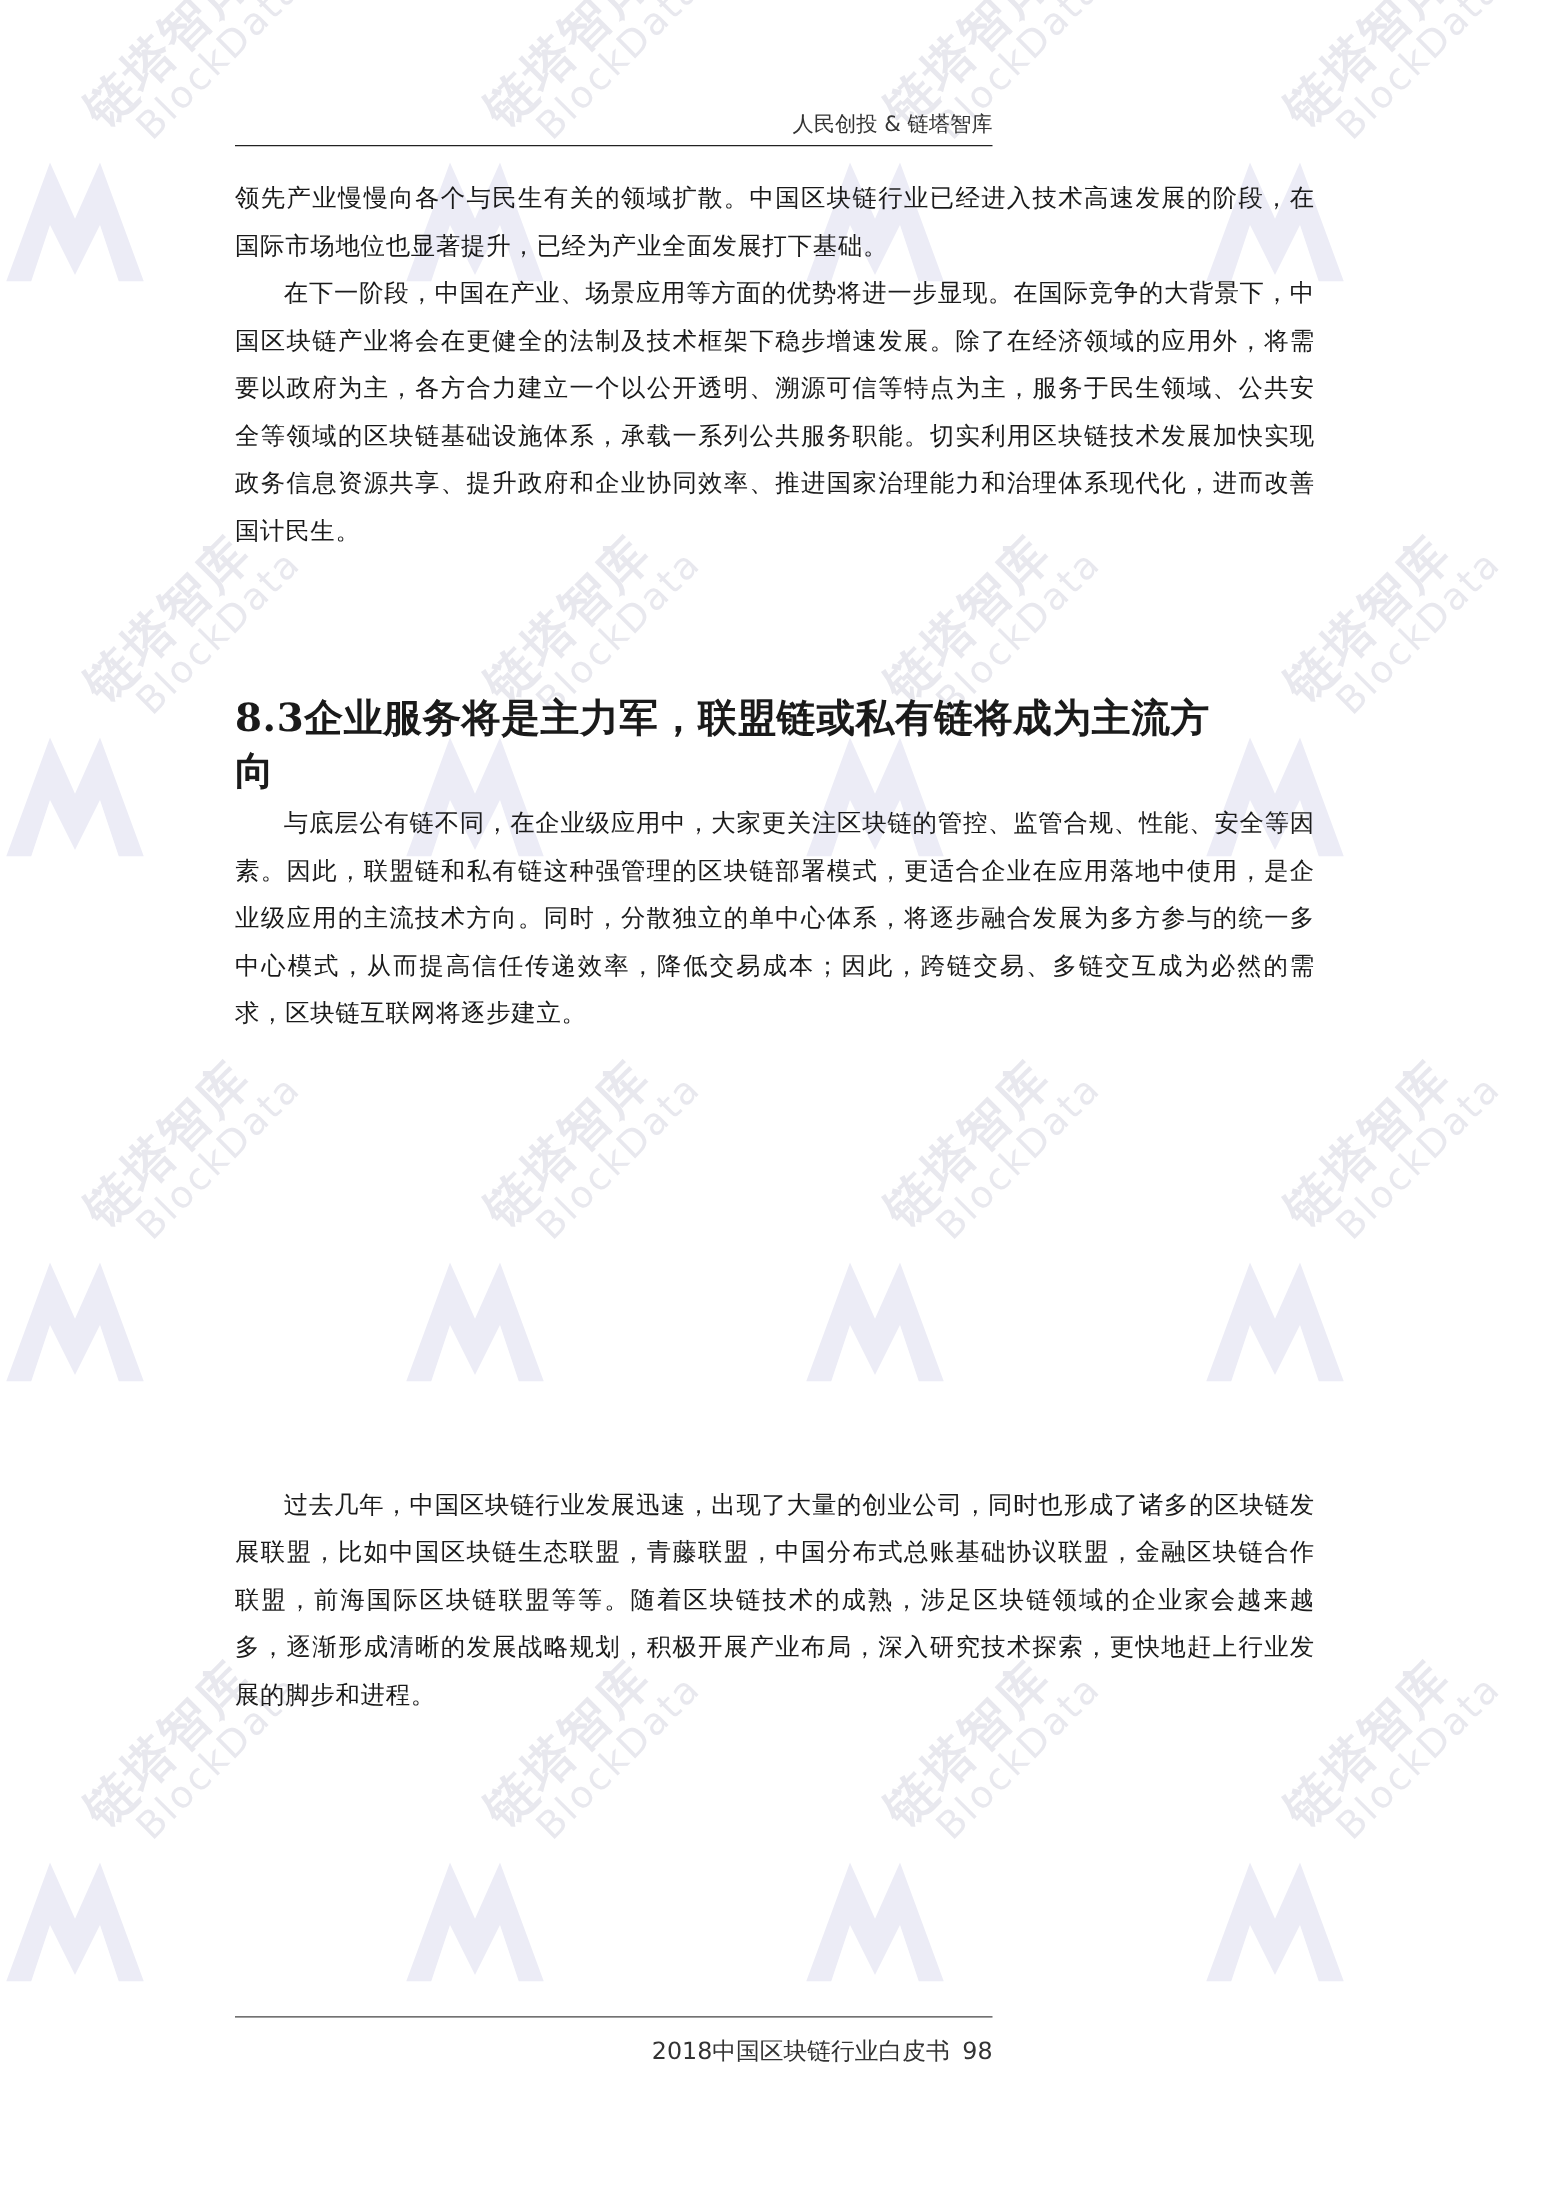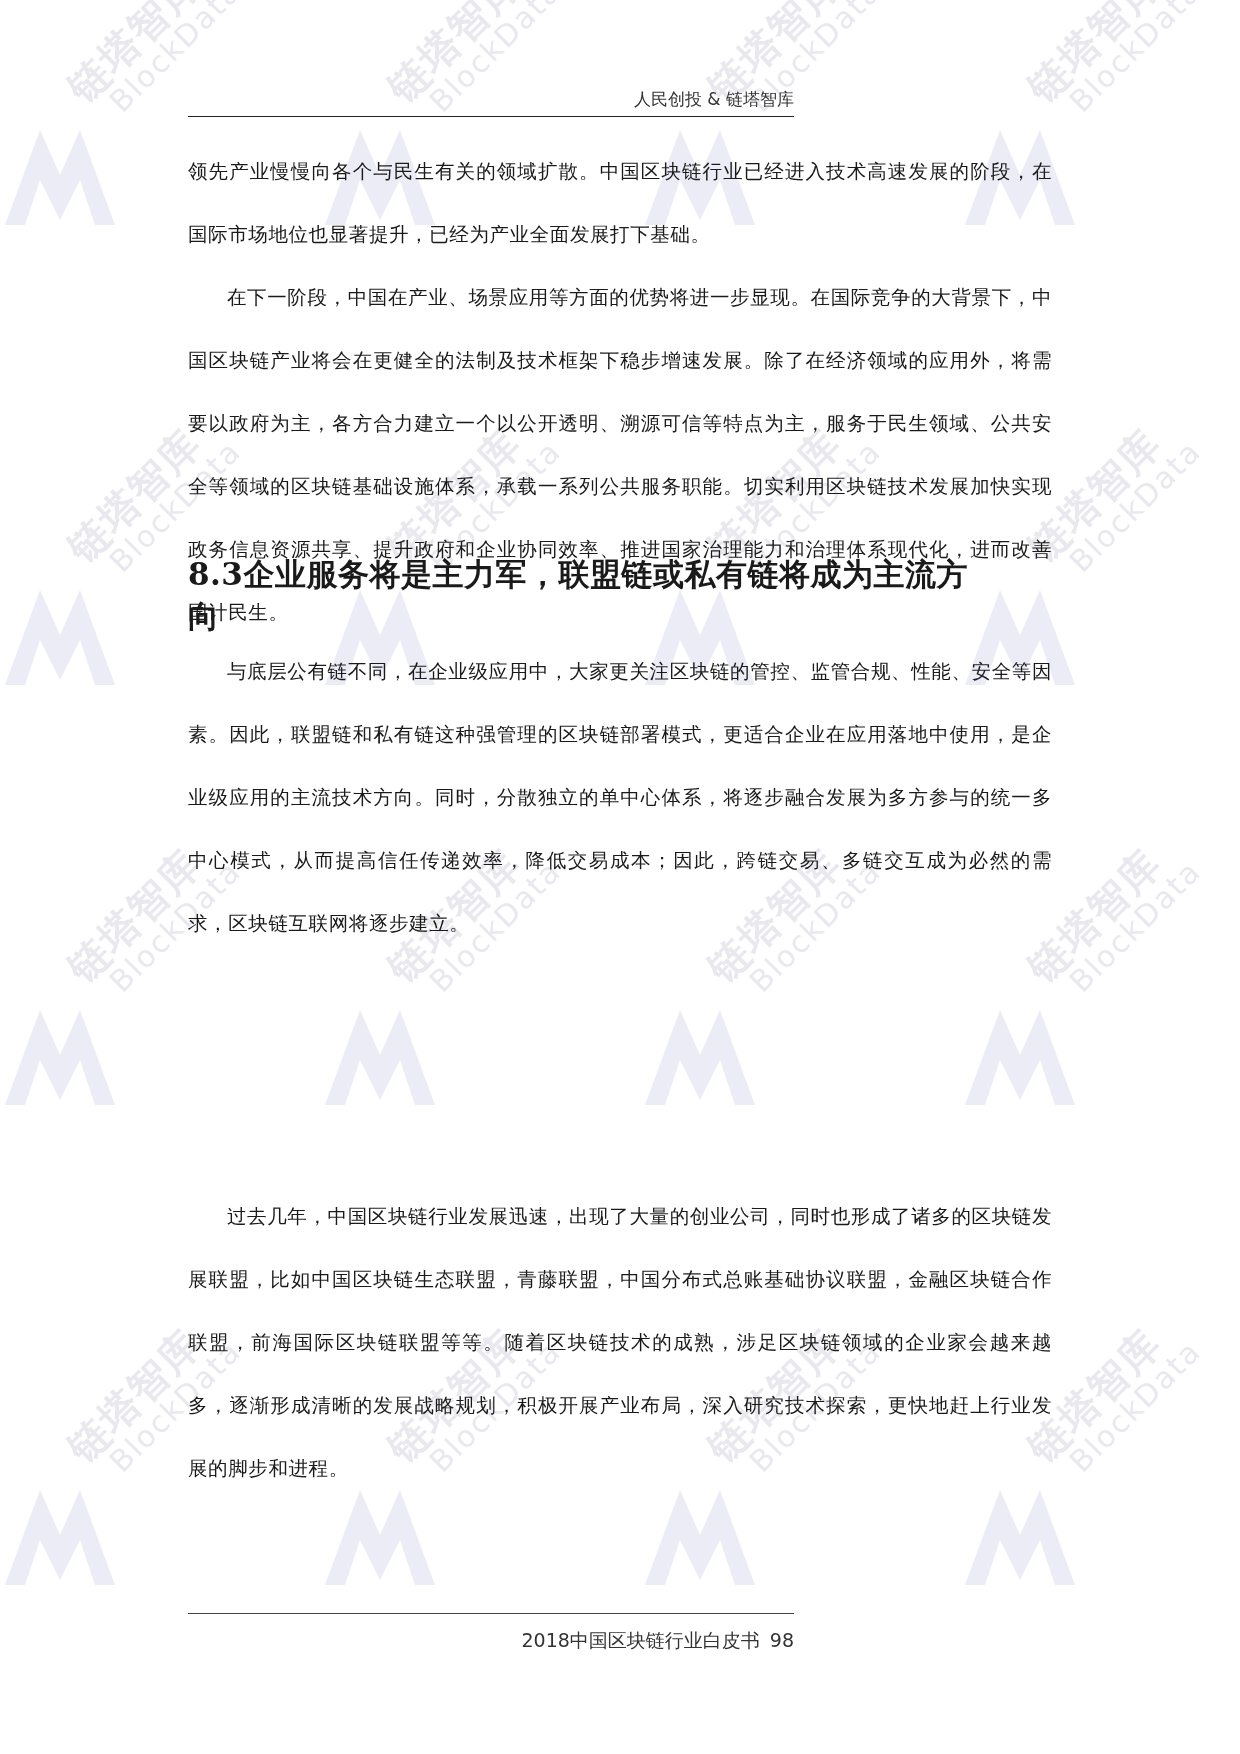--- a/index.html
+++ b/index.html
@@ -30,21 +30,21 @@
   .header-rule { position: absolute; left: 188px; right: 188px; top: 116px; height: 0; border-top: 1.5px solid #222; }
   .footer-rule { position: absolute; left: 188px; right: 188px; top: 1613px; height: 0; border-top: 1.5px solid #444; }
   .footer-text {
     position: absolute; right: 188px; top: 1628px;
     font-family: "DejaVu Sans", sans-serif; font-size: 19px; color: #333;
   }
   .footer-text span + span { margin-left: 10px; }
 
   .content { position: absolute; left: 188px; width: 864px; top: 140px; }
   p.para {
-    margin: 0; font-size: 19.5px; line-height: 63px; text-align: justify;
+    margin: 0; font-size: 19.5px; line-height: 38px; text-align: justify;
     text-indent: 0; letter-spacing: 0.6px;
   }
   p.para.indent { text-indent: 2em; }
   h2.section {
     margin: 0; font-size: 31px; font-weight: bold; letter-spacing: 0.5px;
     font-family: "DejaVu Serif", "Liberation Serif", serif;
   }
   .h83 { position: absolute; left: 188px; top: 554px; }
   .h84 { position: absolute; left: 188px; top: 1098px; }
   .block2 { position: absolute; left: 188px; width: 864px; top: 640px; }

